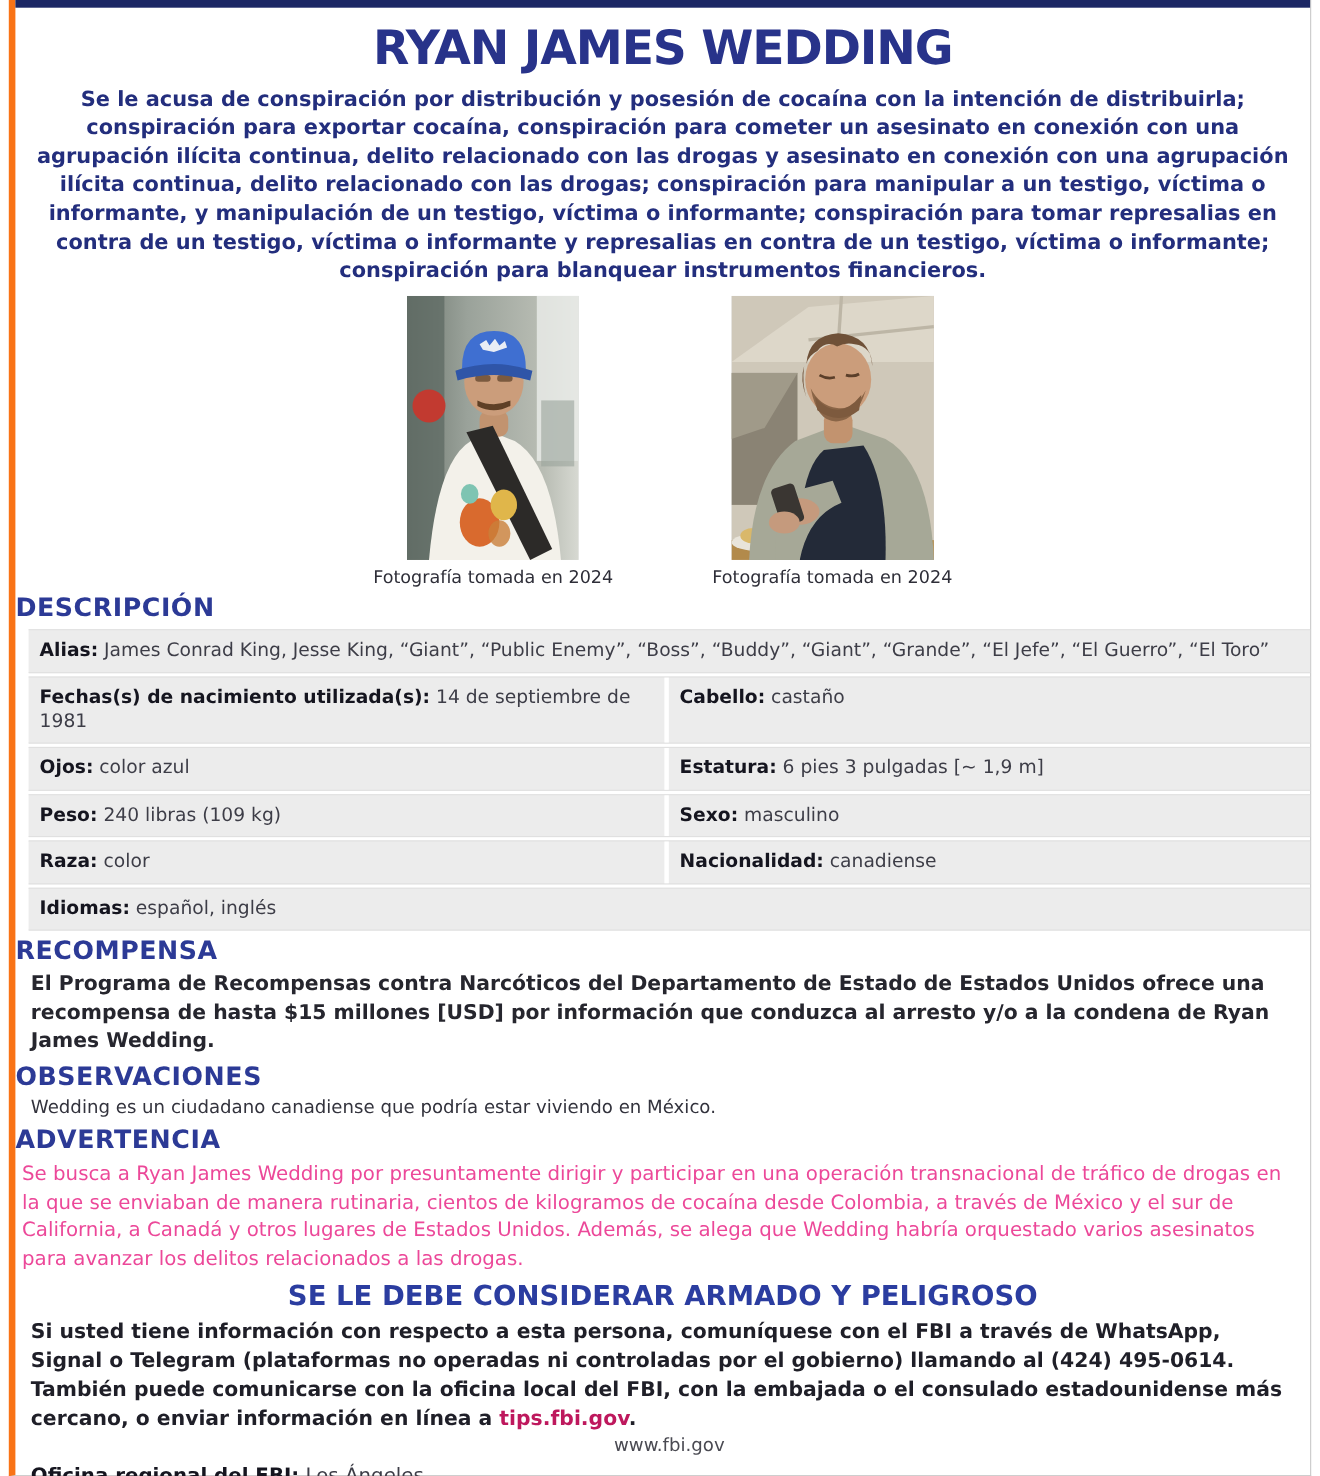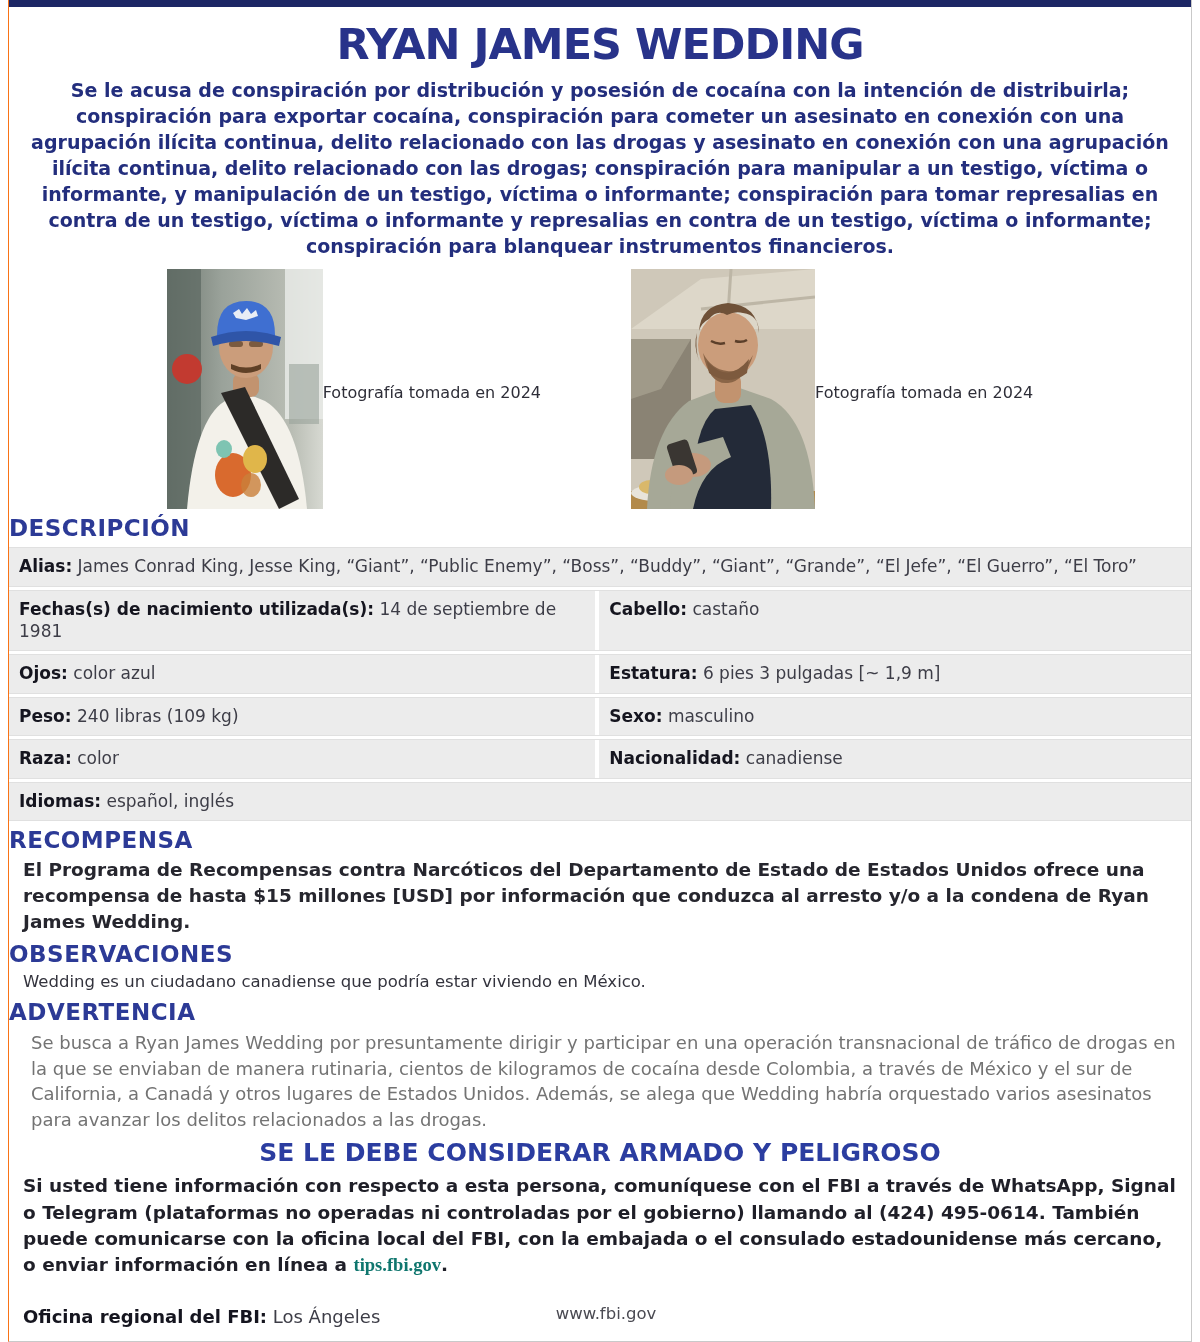--- a/index.html
+++ b/index.html
@@ -5,78 +5,78 @@
   * { box-sizing: border-box; margin: 0; padding: 0; }
   html,body { background:#ffffff; }
   body {
     width: 1200px; height: 1342px;
     font-family: "DejaVu Sans", "Liberation Sans", sans-serif;
     color: #2c2c36;
     overflow: hidden;
   }
   .page {
     width: 1184px; margin: 0 8px; height: 1342px;
-    border-left: 1px solid #f97316;
+    border-left: 6px solid #f97316;
     border-right: 1px solid #c9c9c9;
     border-bottom: 1px solid #c9c9c9;
     position: relative;
   }
   .top-bar { height: 7px; background: #1c2765; width: 100%; }
   .poster-title {
     text-align: center; color: #28338a; font-weight: bold;
     font-size: 43px; letter-spacing: -1px; margin-top: 12px;
   }
   .charges {
     margin: 8px 14px 0 14px; text-align: center;
     color: #232e7d; font-weight: bold; font-size: 19px; line-height: 1.37;
   }
   .photos-row {
     margin-top: 10px; display: flex; justify-content: center;
     align-items: flex-start; gap: 90px;
   }
-  .photo-block { display: flex; align-items: center; }
+  .photo-block { display: flex; flex-direction: column; align-items: center; }
   .photo-frame { background: #dddddd; }
   .photo-frame svg { display: block; }
   .photo-caption {
     margin-top: 6px; font-size: 16px; color: #2e2e38; text-align: center;
   }
   .section-heading {
     color: #2c3a96; font-weight: bold;
     font-size: 23px; margin-top: 6px; letter-spacing: 0.5px;
   }
-  .desc-table { margin-top: 6px; font-size: 17px; }
+  .desc-table { margin-top: 6px; font-size: 17px; padding-left: 12px; }
   .t-row {
     background: #ececec; margin-bottom: 3px; display: flex; width: 100%;
     border-top: 1px solid #e0e0e0; border-bottom: 1px solid #e0e0e0;
   }
   .t-row.full { display: block; }
   .cell { padding: 7px 10px 8px 10px; line-height: 1.32; }
   .cell-l { width: 49.6%; }
   .cell-r { flex: 1; border-left: 4px solid #ffffff; }
   .lbl { font-weight: bold; color: #15151f; }
   .val { color: #3d3d47; }
   .reward-text {
     margin: 4px 14px 0 14px; font-weight: bold; color: #26262e;
     font-size: 18.5px; line-height: 1.4;
   }
   .remarks-text {
     margin: 4px 14px 0 14px; color: #33333d; font-size: 16.5px; line-height: 1.35;
   }
   .caution-text {
-    margin: 5px 14px 0 22px; color: #737373; font-size: 18px; line-height: 1.42;
+    margin: 5px 14px 0 6px; color: #ec4899; font-size: 18px; line-height: 1.42;
   }
   .armed-heading {
     text-align: center; color: #2b3da0; font-weight: bold;
     font-size: 25px; margin-top: 6px;
   }
   .contact-text {
     margin: 6px 14px 0 14px; font-weight: bold; color: #1f1f28;
     font-size: 18.5px; line-height: 1.42;
   }
-  .tips-link { color: #0f766e; text-decoration: none; cursor: pointer; font-family: Liberation Serif, serif; }
+  .tips-link { color: #be185d; text-decoration: none; cursor: pointer; }
   .field-office { margin: 28px 14px 0 14px; font-size: 18px; }
   .footer-url {
     position: absolute; bottom: 18px; left: 12px; right: 0;
     text-align: center; color: #4a4a52; font-size: 16.5px;
   }
 </style>
 </head>
 <body>
 
 <div class="page">

